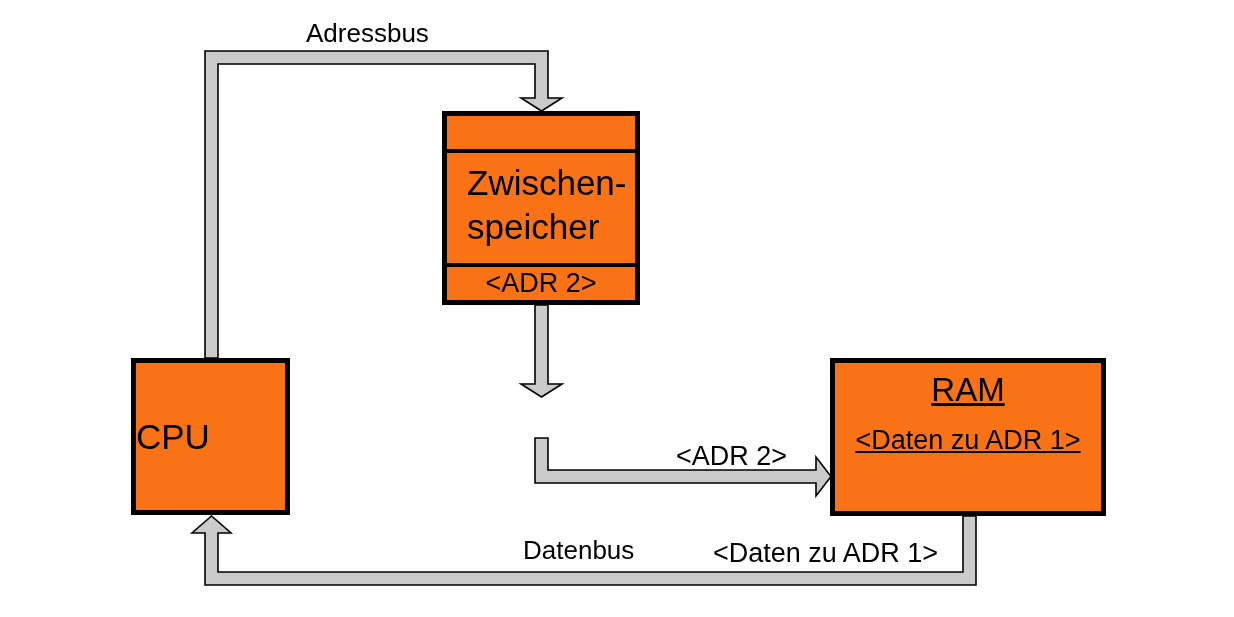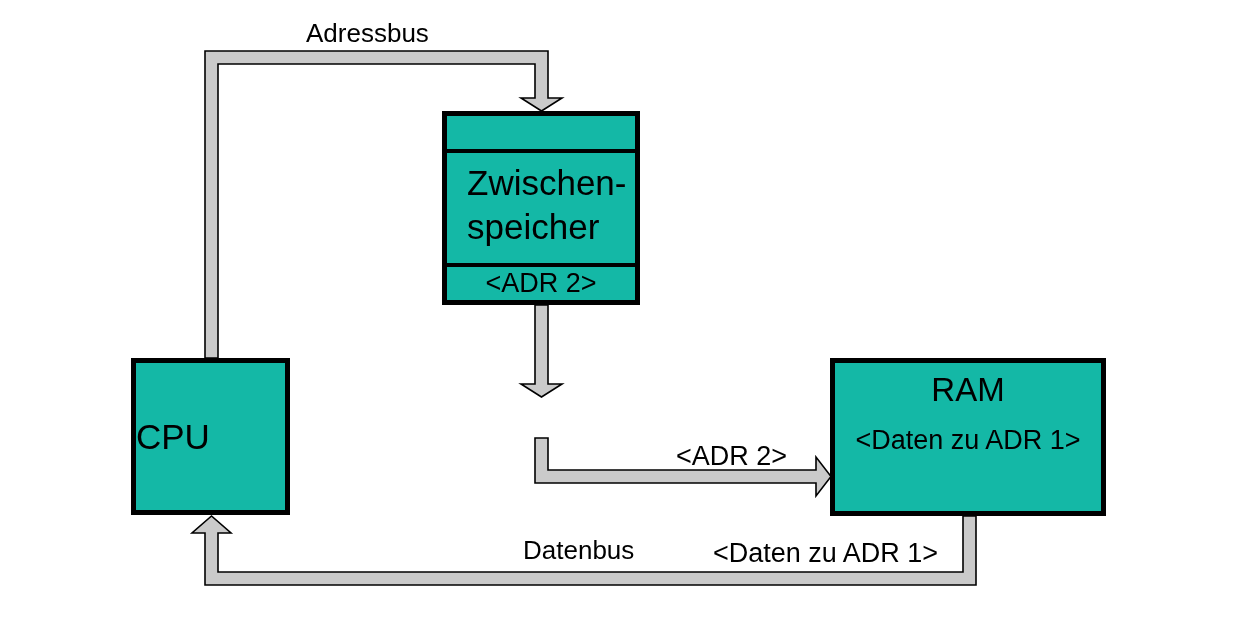--- a/index.html
+++ b/index.html
@@ -21,21 +21,21 @@
     left: 0;
     top: 0;
   }
   .bus {
     fill: #cacaca;
     stroke: #000000;
     stroke-width: 1.6;
   }
   .box {
     position: absolute;
-    background: #14b8a6;
+    background: #f97316;
     border: 5px solid #000000;
     box-sizing: border-box;
   }
   .cpu {
     left: 131px; top: 358px; width: 159px; height: 157px;
     display: flex; align-items: center; justify-content: flex-start;
     font-size: 35px;
   }
   .buffer {
     left: 442px; top: 111px; width: 198px; height: 194px;
@@ -60,20 +60,21 @@
   .decoder {
     left: 403px; top: 398px; width: 279px; height: 40px;
     display: flex; align-items: center; justify-content: center;
     font-size: 33px;
     line-height: 1;
   }
   .ram {
     left: 830px; top: 358px; width: 276px; height: 158px;
     text-align: center;
     padding-top: 7px;
+    text-decoration: underline;
   }
   .ram-title {
     font-size: 33px;
     line-height: 40px;
     margin-bottom: 12px;
   }
   .ram-row {
     font-size: 27px;
     line-height: 37px;
   }

